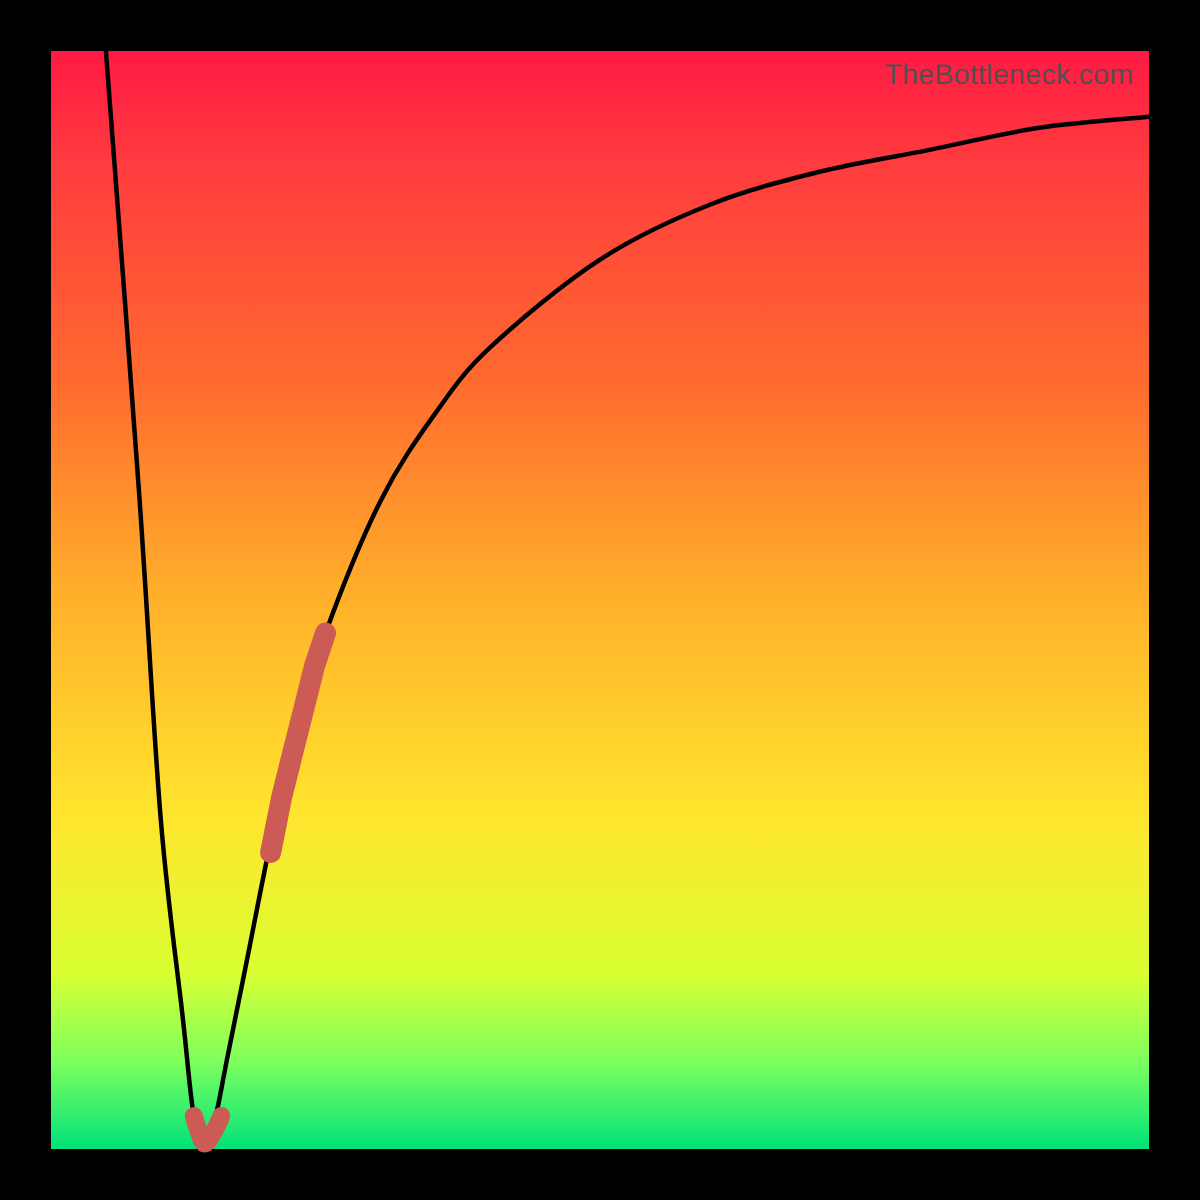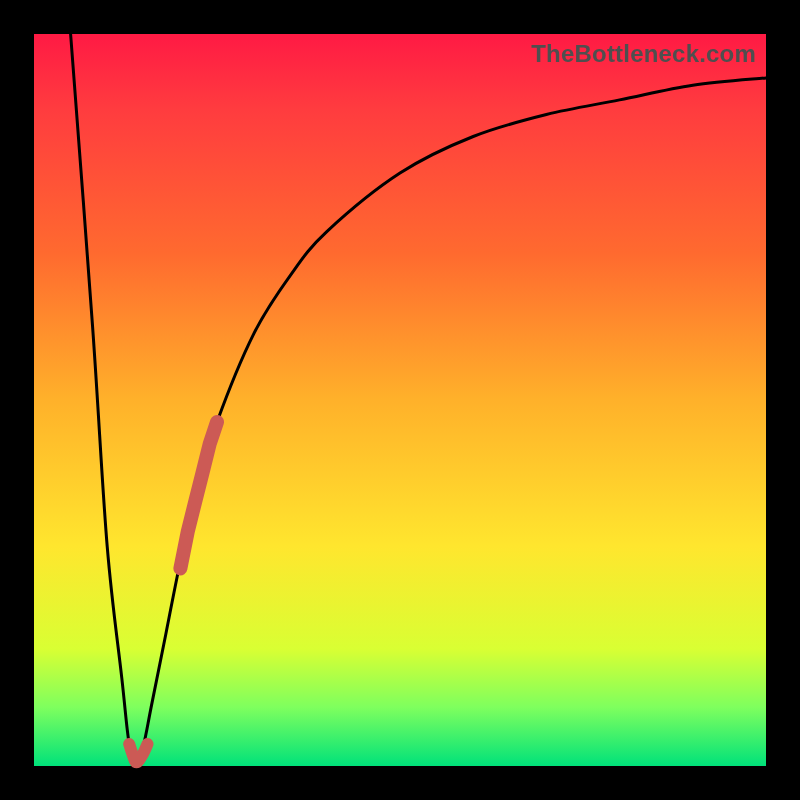--- a/index.html
+++ b/index.html
@@ -32,22 +32,22 @@
       #ffe62e 70%,
       #d9ff33 84%,
       #7eff5e 92%,
       #00e27a 100%);
   }
   .attribution {
     position: absolute;
     top: 6px;
     right: 10px;
     color: #4f4f4f;
-    font-size: 24px;
-    font-weight: 700;
+    font-size: 19px;
+    font-weight: 400;
     letter-spacing: 0.2px;
     user-select: none;
   }
   svg.curve {
     position: absolute;
     left: 0;
     top: 0;
     width: 732px;
     height: 732px;
     overflow: visible;

